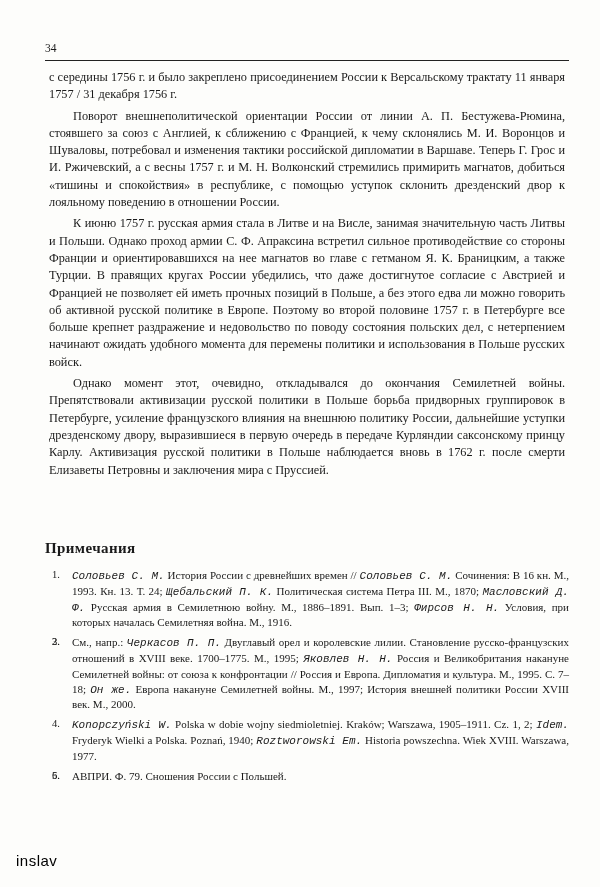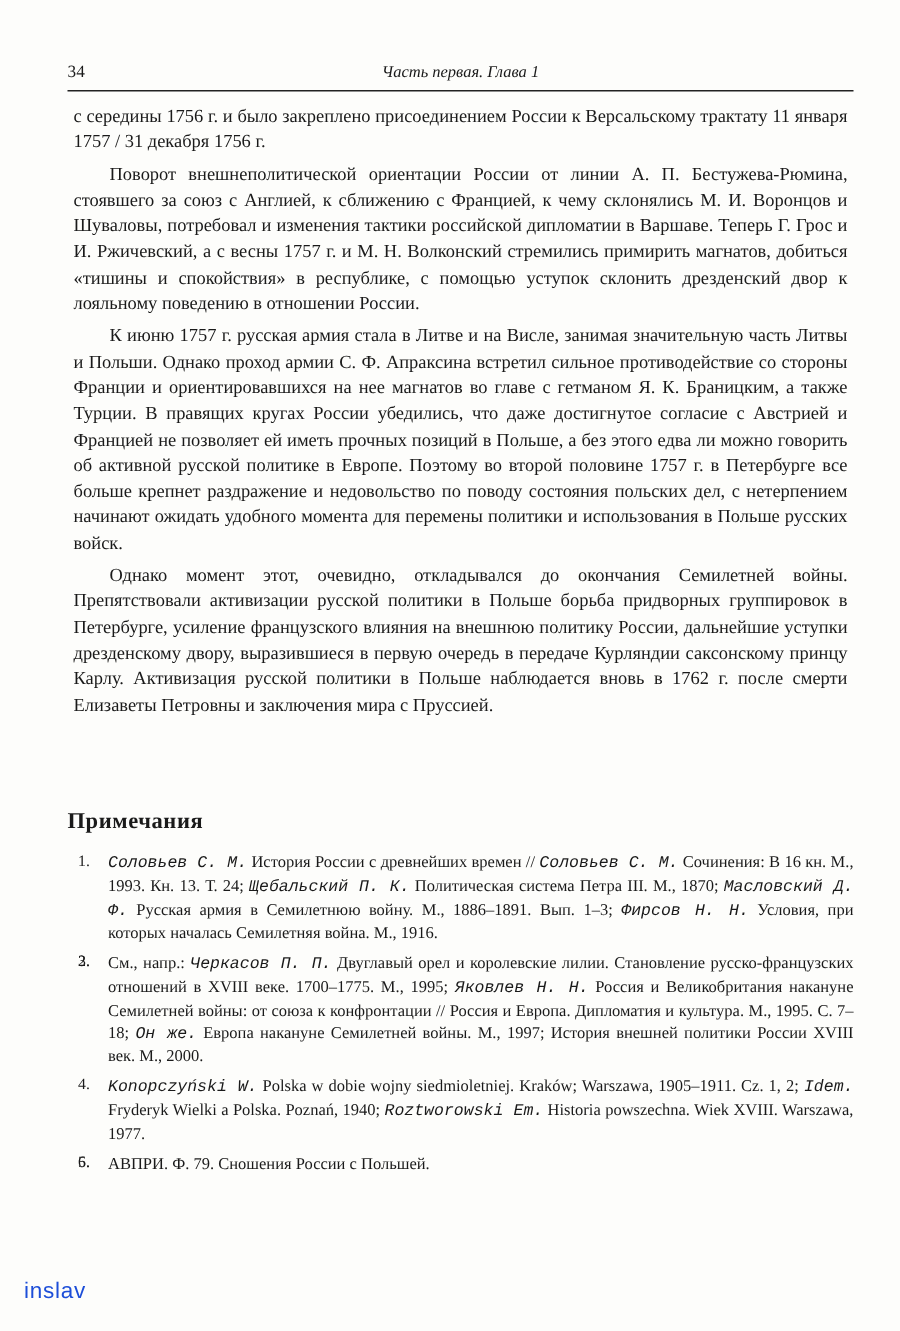--- a/index.html
+++ b/index.html
@@ -29,29 +29,28 @@
     font-size:11px; line-height:14.8px;
     list-style:none; margin:0; padding:0;
   }
   .note {
     position:relative; padding-left:27px; text-align:justify; margin-bottom:5px;
   }
   .note-num { position:absolute; left:7px; top:0; font-size:10.5px; }
   .note i { font-style:italic;font-family:Liberation Mono, monospace; }
   .watermark {
     position:absolute; left:16px; top:852px;
-    font-family:"Liberation Sans", sans-serif; font-size:15px; color:#1d4ed8; letter-spacing:0.5px;
+    font-family:"Liberation Sans", sans-serif; font-size:15px; color:#000000; letter-spacing:0.5px;
   }
 </style>
 </head>
 <body>
 
 <div class="page-header">
   <span class="page-number">34</span>
-  <div class="running-title">Часть первая. Глава 1</div>
 </div>
 <div class="header-rule"></div>
 
 <div class="body-text">
   <p>с середины 1756 г. и было закреплено присоединением России к Версальскому трактату 11 января 1757 / 31 декабря 1756 г.</p>
   <p class="indent">Поворот внешнеполитической ориентации России от линии А. П. Бестужева-Рюмина, стоявшего за союз с Англией, к сближению с Францией, к чему склонялись М. И. Воронцов и Шуваловы, потребовал и изменения тактики российской дипломатии в Варшаве. Теперь Г. Грос и И. Ржичевский, а с весны 1757 г. и М. Н. Волконский стремились примирить магнатов, добиться «тишины и спокойствия» в республике, с помощью уступок склонить дрезденский двор к лояльному поведению в отношении России.</p>
   <p class="indent">К июню 1757 г. русская армия стала в Литве и на Висле, занимая значительную часть Литвы и Польши. Однако проход армии С. Ф. Апраксина встретил сильное противодействие со стороны Франции и ориентировавшихся на нее магнатов во главе с гетманом Я. К. Браницким, а также Турции. В правящих кругах России убедились, что даже достигнутое согласие с Австрией и Францией не позволяет ей иметь прочных позиций в Польше, а без этого едва ли можно говорить об активной русской политике в Европе. Поэтому во второй половине 1757 г. в Петербурге все больше крепнет раздражение и недовольство по поводу состояния польских дел, с нетерпением начинают ожидать удобного момента для перемены политики и использования в Польше русских войск.</p>
   <p class="indent">Однако момент этот, очевидно, откладывался до окончания Семилетней войны. Препятствовали активизации русской политики в Польше борьба придворных группировок в Петербурге, усиление французского влияния на внешнюю политику России, дальнейшие уступки дрезденскому двору, выразившиеся в первую очередь в передаче Курляндии саксонскому принцу Карлу. Активизация русской политики в Польше наблюдается вновь в 1762 г. после смерти Елизаветы Петровны и заключения мира с Пруссией.</p>
 </div>
 

